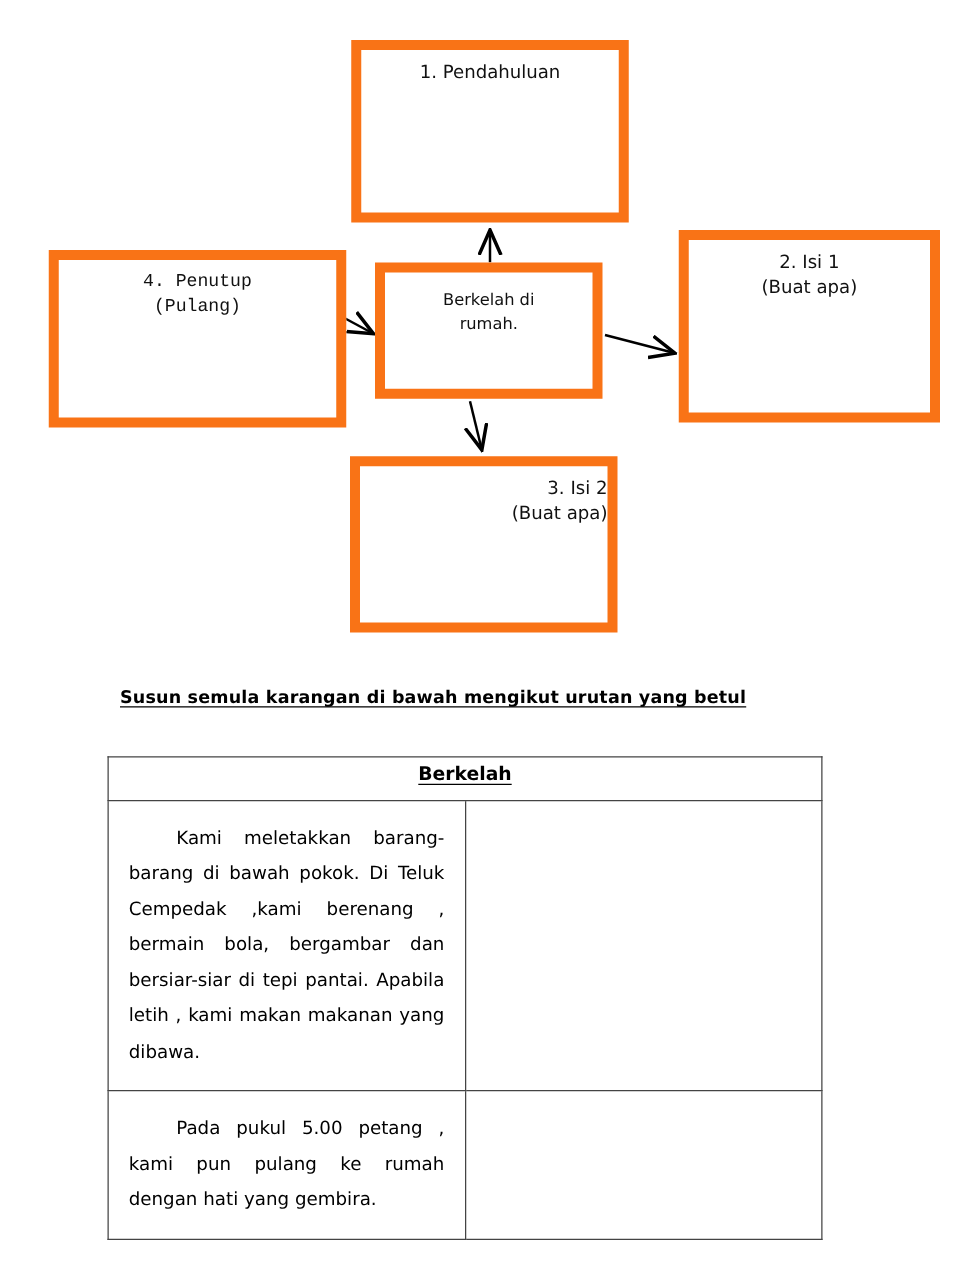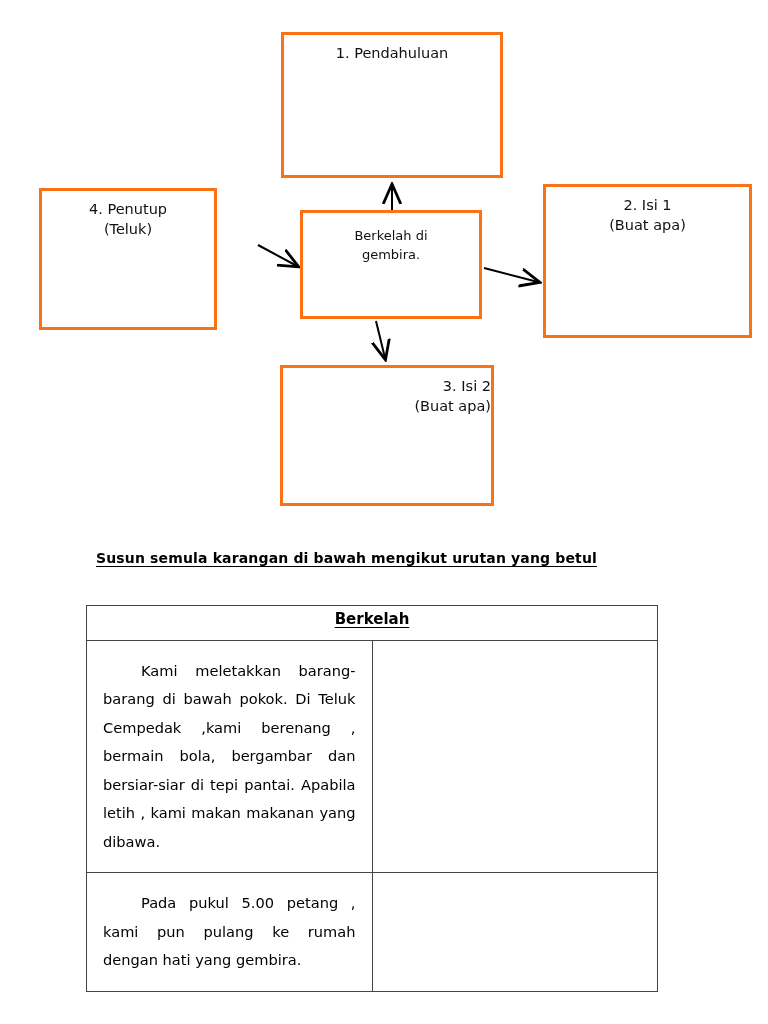--- a/index.html
+++ b/index.html
@@ -29,38 +29,38 @@
     position: absolute;
     left: 0;
     top: 0;
     width: 768px;
     height: 530px;
     pointer-events: none;
   }
   .node {
     position: absolute;
     box-sizing: border-box;
-    border: 3px solid #f97316;
+    border: 8px solid #f97316;
     background: #ffffff;
     text-align: center;
     font-family: "DejaVu Sans", sans-serif;
     font-size: 14.5px;
     line-height: 1.35;
     color: #111111;
     padding-top: 9px;
   }
   .node .ln { display: block; white-space: pre; }
 
   #node-pendahuluan {
     left: 281px; top: 32px;
     width: 222px; height: 146px;
   }
   #node-penutup {
-    left: 39px; top: 188px;
-    width: 178px; height: 142px;
+    left: 39px; top: 200px;
+    width: 238px; height: 142px; font-family: Liberation Mono, monospace;
   }
   #node-center {
     left: 300px; top: 210px;
     width: 182px; height: 109px;
     padding-top: 14px;
     font-size: 13px;
     line-height: 1.45;
   }
   #node-isi1 {
     left: 543px; top: 184px;
@@ -158,26 +158,26 @@
     </g>
   </svg>
 
   <div class="node" id="node-pendahuluan">
     <span class="ln">1. Pendahuluan</span>
     <span class="ln"></span>
   </div>
 
   <div class="node" id="node-penutup">
     <span class="ln">4. Penutup</span>
-    <span class="ln">(Teluk)</span>
+    <span class="ln">(Pulang)</span>
   </div>
 
   <div class="node" id="node-center">
     <span class="ln">Berkelah di</span>
-    <span class="ln">gembira.</span>
+    <span class="ln">rumah.</span>
   </div>
 
   <div class="node" id="node-isi1">
     <span class="ln">2. Isi 1</span>
     <span class="ln">(Buat apa)</span>
   </div>
 
   <div class="node" id="node-isi2">
     <span class="ln">3. Isi 2</span>
     <span class="ln">(Buat apa)</span>

